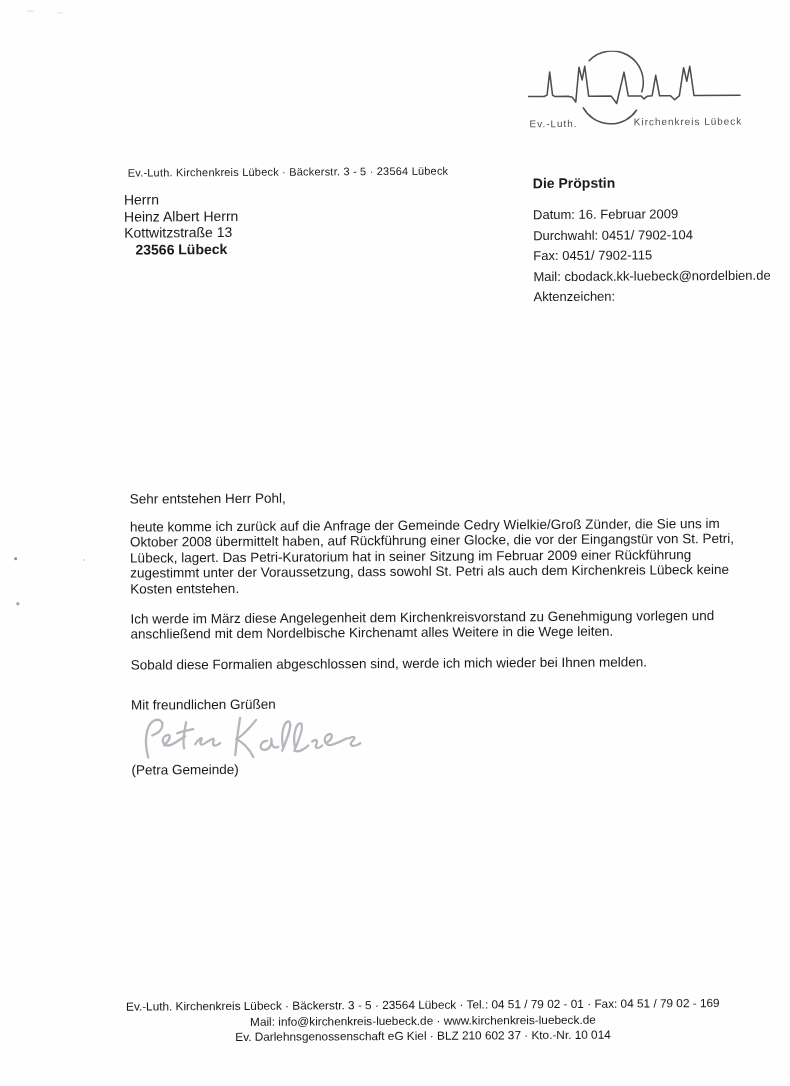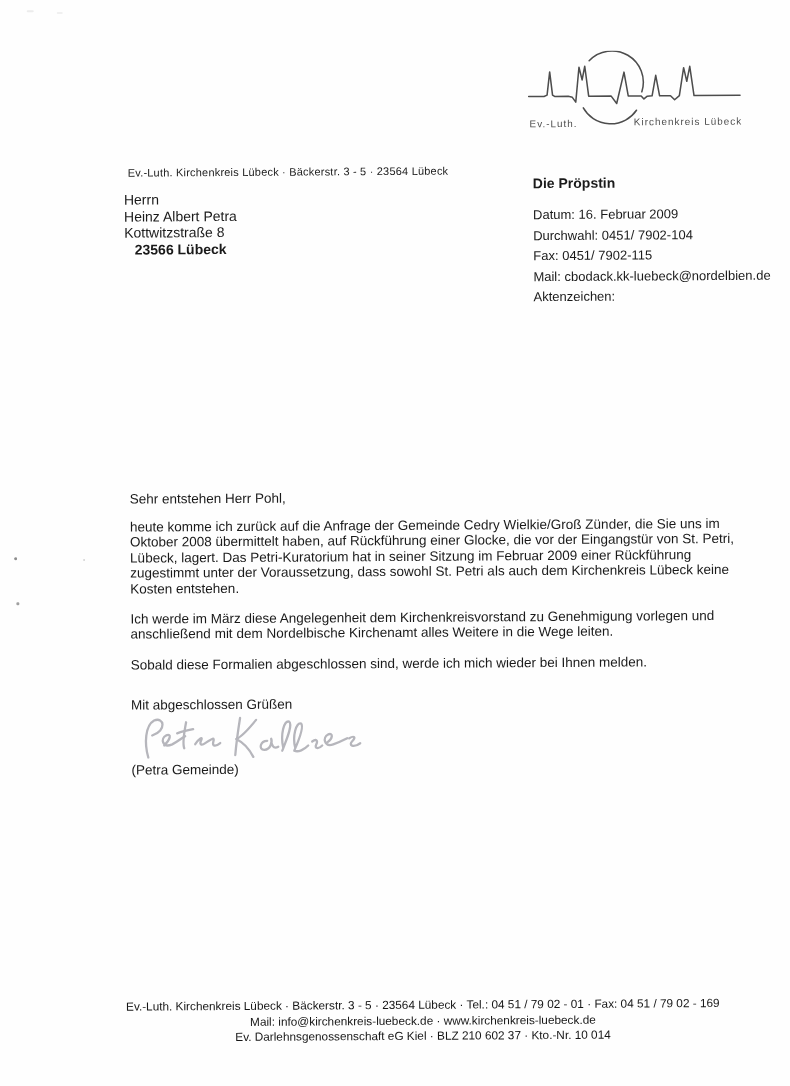--- a/index.html
+++ b/index.html
@@ -131,22 +131,22 @@
       <g font-family="Liberation Sans, sans-serif" font-size="29" fill="#4d4d4d" letter-spacing="3">
         <text x="12" y="220">Ev.-Luth.</text>
         <text x="318" y="216">Kirchenkreis Lübeck</text>
       </g>
     </svg>
 
     <div id="sender-line" class="abs">Ev.-Luth. Kirchenkreis Lübeck · Bäckerstr. 3 - 5 · 23564 Lübeck</div>
 
     <div id="recipient" class="abs">
       <div>Herrn</div>
-      <div>Heinz Albert Petra</div>
-      <div>Kottwitzstraße 8</div>
+      <div>Heinz Albert Herrn</div>
+      <div>Kottwitzstraße 13</div>
       <div class="bold-line">23566 Lübeck</div>
     </div>
 
     <div id="info-block" class="abs">
       <div id="info-title">Die Pröpstin</div>
       <div class="info-row">Datum: 16. Februar 2009</div>
       <div class="info-row">Durchwahl: 0451/ 7902-104</div>
       <div class="info-row">Fax: 0451/ 7902-115</div>
       <div class="info-row">Mail: cbodack.kk-luebeck@nordelbien.de</div>
       <div class="info-row">Aktenzeichen:</div>
@@ -156,21 +156,21 @@
 
     <div id="para-1" class="abs para lines">heute komme ich zurück auf die Anfrage der Gemeinde Cedry Wielkie/Groß Zünder, die Sie uns im
 Oktober 2008 übermittelt haben, auf Rückführung einer Glocke, die vor der Eingangstür von St. Petri,
 Lübeck, lagert. Das Petri-Kuratorium hat in seiner Sitzung im Februar 2009 einer Rückführung
 zugestimmt unter der Voraussetzung, dass sowohl St. Petri als auch dem Kirchenkreis Lübeck keine
 Kosten entstehen.</div>
     <div id="para-2" class="abs para lines">Ich werde im März diese Angelegenheit dem Kirchenkreisvorstand zu Genehmigung vorlegen und
 anschließend mit dem Nordelbische Kirchenamt alles Weitere in die Wege leiten.</div>
     <div id="para-3" class="abs para">Sobald diese Formalien abgeschlossen sind, werde ich mich wieder bei Ihnen melden.</div>
 
-    <div id="closing" class="abs">Mit abgeschlossen Grüßen</div>
+    <div id="closing" class="abs">Mit freundlichen Grüßen</div>
 
     <svg id="signature" class="abs" viewBox="0 0 250 54">
       <g fill="none" stroke="#b6b6bc" stroke-width="2.3" stroke-linecap="round" stroke-linejoin="round">
 
         <path d="M 14 46 C 10 32, 11 14, 20 9 C 30 5, 33 19, 18 24"></path>
         <path d="M 30 34 C 36 28, 38 22, 32 24 C 26 27, 28 37, 38 33 C 44 30, 47 27, 51 25"></path>
         <path d="M 52 11 C 50 21, 48 32, 50 37"></path>
         <path d="M 43 22 C 49 20, 54 19, 59 18"></path>
         <path d="M 61 33 C 65 27, 69 25, 67 29 C 65 33, 67 35, 71 32 C 77 28, 81 25, 79 31 C 78 35, 81 36, 86 32"></path>
 

